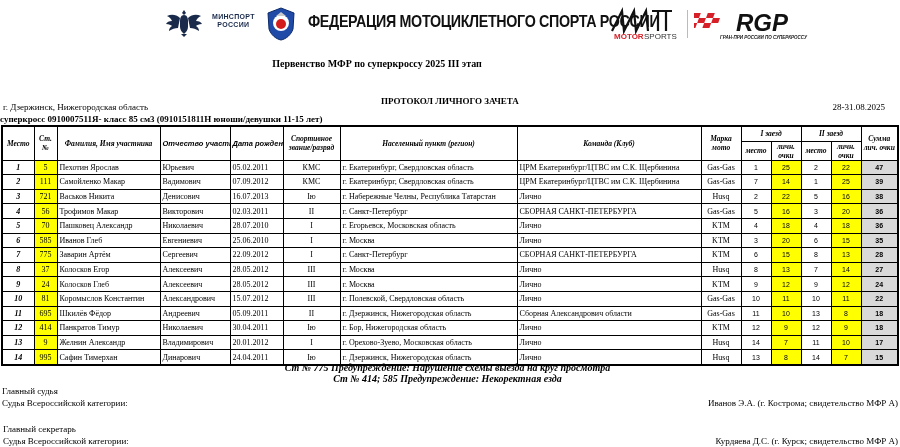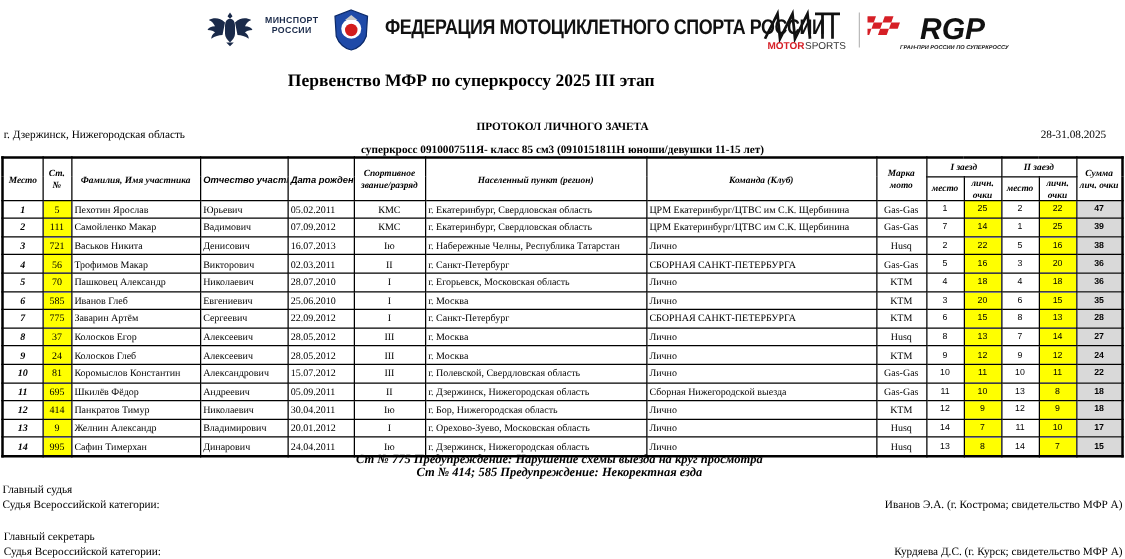--- a/index.html
+++ b/index.html
@@ -5,25 +5,25 @@
   html, body { margin:0; padding:0; background:#fff; }
   body { width:900px; height:447px; position:relative; overflow:hidden; font-family:"Liberation Serif", serif; color:#000; }
   .logos { position:absolute; top:0; left:0; width:900px; height:46px; }
   .logo-eagle { position:absolute; left:165px; top:8px; width:38px; height:30px; }
   .minsport { position:absolute; left:212px; top:13px; font-family:"Liberation Sans", sans-serif; font-weight:bold; font-size:7px; line-height:8px; text-align:center; color:#1a2a4a; letter-spacing:0.3px; }
   .mfr-emblem { position:absolute; left:266px; top:7px; width:30px; height:34px; }
   .fed-title { position:absolute; left:308px; top:12px; font-family:"Liberation Sans", sans-serif; font-weight:bold; font-size:17px; letter-spacing:-0.4px; transform:scaleX(0.84); transform-origin:left; white-space:nowrap; color:#111; }
   .mmt { position:absolute; left:608px; top:7px; width:82px; height:34px; }
   .sep { position:absolute; left:687px; top:10px; width:1px; height:28px; background:#bbb; }
   .rgp { position:absolute; left:694px; top:7px; width:135px; height:34px; }
-  .t1 { position:absolute; top:58px; left:0; width:754px; text-align:center; font-size:14px; font-weight:bold; }
+  .t1 { position:absolute; top:58px; left:0; width:754px; text-align:center; font-size:10px; font-weight:bold; }
   .t2 { position:absolute; top:96px; left:0; width:900px; text-align:center; font-size:9px; font-weight:bold; }
   .loc { position:absolute; top:102px; left:3px; font-size:9px; }
   .date { position:absolute; top:102px; right:15px; font-size:9px;margin-left:33px; }
-  .cls { position:absolute; top:114px; left:0; width:900px; text-align:center; font-size:9px; font-weight:bold; }
+  .cls { position:absolute; top:114px; left:0; width:900px; font-size:9px; font-weight:bold; }
   table.res { position:absolute; top:125px; left:1px; width:896px; border-collapse:collapse; table-layout:fixed; font-size:8px; }
   table.res th, table.res td { border:1px solid #000; padding:0 2px; height:13.6px; overflow:hidden; white-space:nowrap; }
   table.res { border:2px solid #000; }
   table.res th { font-style:italic; font-weight:bold; font-size:7.5px; text-align:center; line-height:9px; }
   th.hmain { height:14px; }
   th.small-sans { font-family:"Liberation Sans", sans-serif; font-size:5.5px; }
   td.c { text-align:center; }
   td.place { text-align:center; font-style:italic; font-weight:bold; }
   td.num { background:#ffff00; text-align:center; border-left:2px solid #000; border-right:2px solid #000; }
   td.pts { background:#ffff00; text-align:center; font-family:"Liberation Sans", sans-serif; font-size:7px; }
@@ -285,21 +285,21 @@
         <td class="sum">22</td>
       </tr>
       <tr>
         <td class="place">11</td>
         <td class="num">695</td>
         <td>Шкилёв Фёдор</td>
         <td>Андреевич</td>
         <td>05.09.2011</td>
         <td class="c">II</td>
         <td>г. Дзержинск, Нижегородская область</td>
-        <td class="team">Сборная Нижегородской выезда</td>
+        <td class="team">Сборная Александрович области</td>
         <td class="c">Gas-Gas</td>
         <td class="rp">11</td>
         <td class="pts">10</td>
         <td class="rp">13</td>
         <td class="pts">8</td>
         <td class="sum">18</td>
       </tr>
       <tr>
         <td class="place">12</td>
         <td class="num">414</td>

